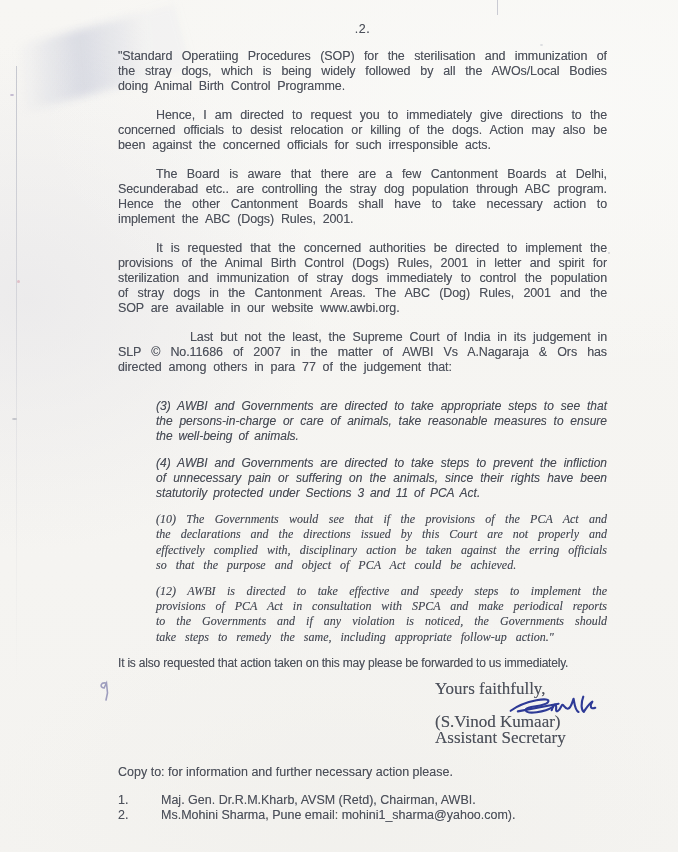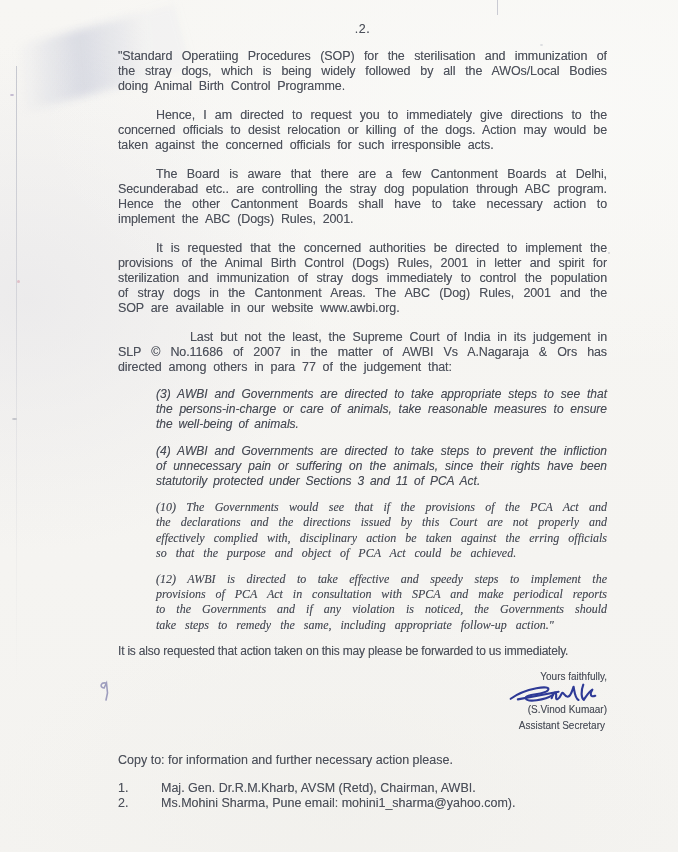--- a/index.html
+++ b/index.html
@@ -22,42 +22,42 @@
   .page-number { text-align: center; font-size: 12.5px; line-height: 15px; margin-bottom: 12px; letter-spacing: 0.5px; }
   .para {
     margin: 0 0 14px 0;
     font-size: 12.5px;
     line-height: 15px;
     letter-spacing: -0.1px;
     word-spacing: 3.5px;
     text-align: justify;
   }
   .ind  { text-indent: 38px; }
-  .ind2 { text-indent: 72px; margin-bottom: 12px; }
+  .ind2 { text-indent: 72px; margin-bottom: 24px; }
   .website { text-underline-offset: 2px; }
   .quote {
     margin: 0 0 11px 38px;
     font-style: italic;
     font-size: 12px;
     line-height: 15.2px;
     word-spacing: 2.5px;
     text-align: justify;
     color: #484c56;
   }
   .quote.wide { word-spacing: 6px; font-family: Liberation Serif, serif; }
   .closing {
     text-indent: 0;
     white-space: nowrap;
     word-spacing: 0;
     letter-spacing: -0.2px;
     font-size: 12px;
     text-align: left;
     margin: 2px 0 10px 0;
   }
-  .sign-block { width: 172px; margin-left: auto; text-align: right; font-size: 10px; line-height: 15.5px; }
+  .sign-block { width: 172px; margin-left: auto; font-size: 17px; line-height: 15.5px; font-family: Liberation Serif, serif; }
   .sig { display: block; width: 98px; height: 27px; margin: -3px 2px -6px auto; transform: rotate(-2deg); }
   .sig-title { padding-right: 2px; }
   .copy-block { margin-top: 20px; font-size: 12.5px; line-height: 15px; }
   .copy-head { margin-bottom: 13px; }
   .copy-item { display: flex; }
   .copy-num { width: 43px; flex: 0 0 43px; }
   
   .crease {
     position: absolute; left: 16px; top: 66px; width: 1px; height: 620px;
     background: linear-gradient(to bottom, rgba(140,145,165,0.45), rgba(155,160,178,0.14) 60%, rgba(155,160,178,0));
@@ -96,21 +96,21 @@
   <svg class="pmark" viewBox="0 0 15 23">
     <path d="M9 3 C 4 2, 2 7, 7 8 L 9.5 3 L 10.5 13 L 9 20" fill="none" stroke="#8181ad" stroke-width="1.6" stroke-linecap="round"></path>
   </svg>
 
   <div class="content">
 
     <div class="page-number">.2.</div>
 
     <p class="para">"Standard Operatiing Procedures (SOP) for the sterilisation and immunization of the stray dogs, which is being widely followed by all the AWOs/Local Bodies doing Animal Birth Control Programme.</p>
 
-    <p class="para ind">Hence, I am directed to request you to immediately give directions to the concerned officials to desist relocation or killing of the dogs. Action may would be taken against the concerned officials for such irresponsible acts.</p>
+    <p class="para ind">Hence, I am directed to request you to immediately give directions to the concerned officials to desist relocation or killing of the dogs. Action may also be been against the concerned officials for such irresponsible acts.</p>
 
     <p class="para ind">The Board is aware that there are a few Cantonment Boards at Delhi, Secunderabad etc.. are controlling the stray dog population through ABC program. Hence the other Cantonment Boards shall have to take necessary action to implement the ABC (Dogs) Rules, 2001.</p>
 
     <p class="para ind"><span>It is requested that the concerned authorities be directed to implement the provisions of the Animal Birth Control (Dogs) Rules, 2001 in letter and spirit for sterilization and immunization of stray dogs immediately to control the population of stray dogs in the Cantonment Areas. The ABC (Dog) Rules, 2001 and the SOP are available in our website </span><span class="website">www.awbi.org</span><span>.</span></p>
 
     <p class="para ind2">Last but not the least, the Supreme Court of India in its judgement in SLP © No.11686 of 2007 in the matter of AWBI Vs A.Nagaraja &amp; Ors has directed among others in para 77 of the judgement that:</p>
 
     <p class="quote">(3) AWBI and Governments are directed to take appropriate steps to see that the persons-in-charge or care of animals, take reasonable measures to ensure the well-being of animals.</p>
 
     <p class="quote">(4) AWBI and Governments are directed to take steps to prevent the infliction of unnecessary pain or suffering on the animals, since their rights have been statutorily protected under Sections 3 and 11 of PCA Act.</p>

